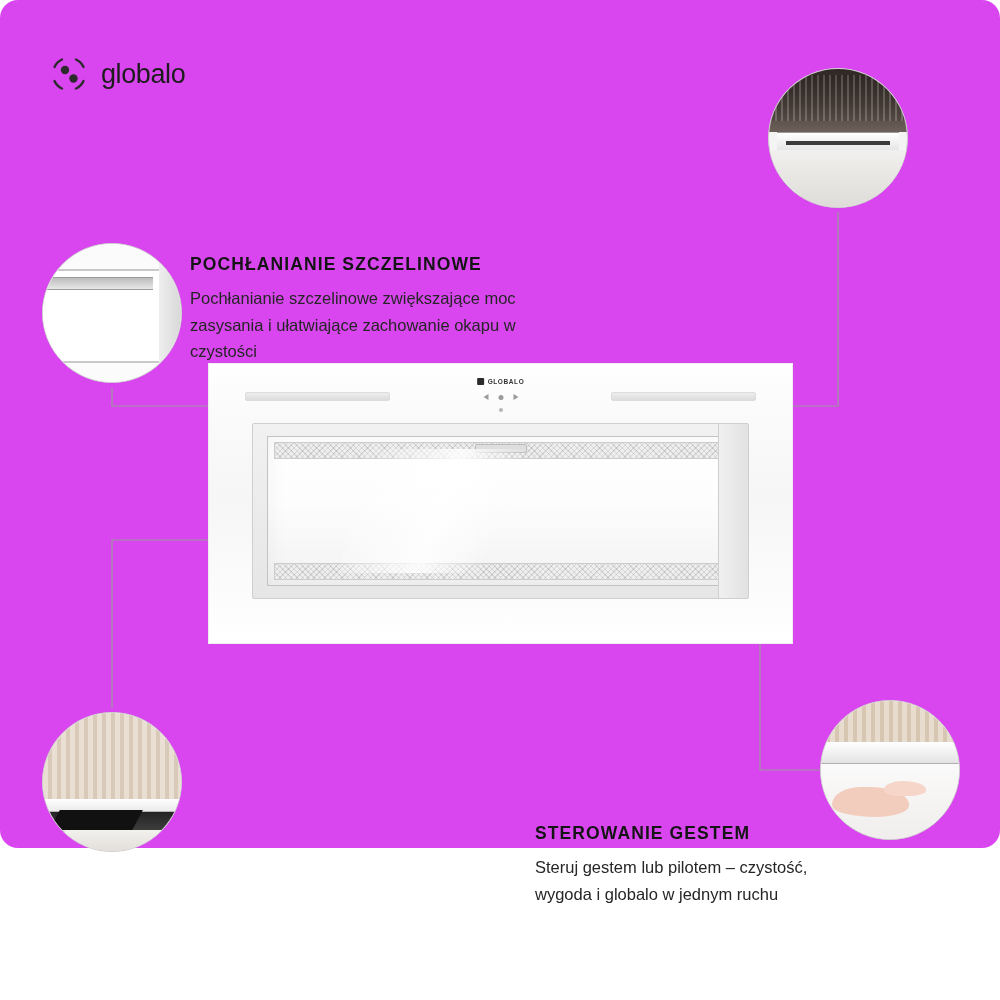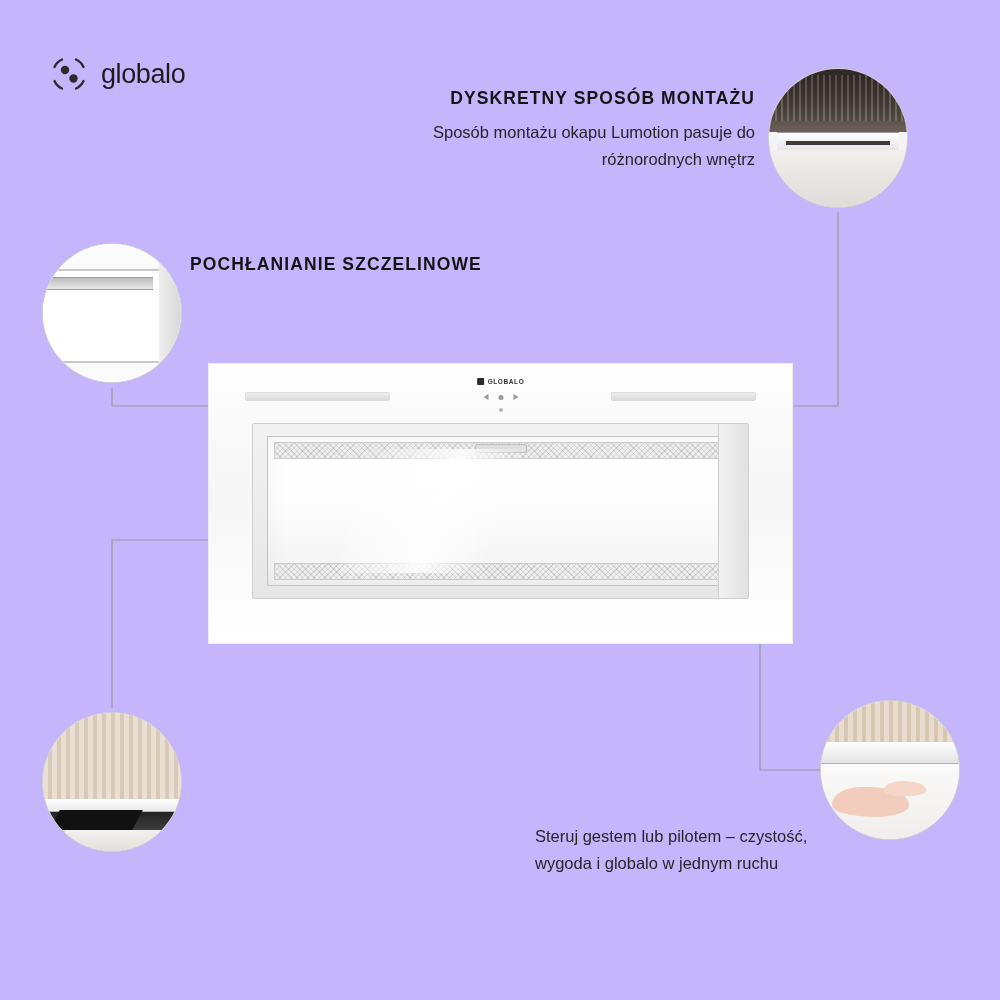--- a/index.html
+++ b/index.html
@@ -6,22 +6,23 @@
   html, body {
     margin: 0; padding: 0;
     width: 1000px; height: 1000px;
     background: #ffffff;
     font-family: "Liberation Sans", sans-serif;
     color: #1a1a1a;
     overflow: hidden;
   }
   #page {
     position: relative;
-    width: 1000px; height: 1000px;
-    background: #c4b5fd;
+    width: 1000px; height: 848px;
+    background: #d946ef;
+    border-radius: 18px;
   }
 
   
   .logo-wrap {
     position: absolute;
     left: 50px; top: 55px;
     display: flex; align-items: center; gap: 13px;
   }
   .logo-mark { width: 38px; height: 38px; position: relative; }
   .logo-text {
@@ -216,31 +217,29 @@
     <polyline points="112,388 112,406 280,406" fill="none" stroke="#9a9a9a" stroke-width="1.2"></polyline>
     <circle cx="280" cy="406" r="2.4" fill="#9a9a9a"></circle>
 
     <polyline points="112,708 112,540 420,540" fill="none" stroke="#9a9a9a" stroke-width="1.2"></polyline>
     <circle cx="420" cy="540" r="2.4" fill="#9a9a9a"></circle>
 
     <polyline points="822,770 760,770 760,492" fill="none" stroke="#9a9a9a" stroke-width="1.2"></polyline>
     <circle cx="760" cy="492" r="2.4" fill="#9a9a9a"></circle>
   </svg>
 
-  <div class="feat align-right" id="feat-montaz">
-    <p class="feat-title">DYSKRETNY SPOSÓB MONTAŻU</p>
-    <p class="feat-body">Sposób montażu okapu Lumotion pasuje do różnorodnych wnętrz</p>
-  </div>
 
   <div class="feat" id="feat-pochl">
     <p class="feat-title">POCHŁANIANIE SZCZELINOWE</p>
+    <p class="feat-body">Pochłanianie szczelinowe zwiększające moc zasysania i ułatwiające zachowanie okapu w czystości</p>
   </div>
 
 
   <div class="feat" id="feat-gest">
+    <p class="feat-title">STEROWANIE GESTEM</p>
     <p class="feat-body">Steruj gestem lub pilotem – czystość, wygoda i globalo w jednym ruchu</p>
   </div>
 
   <div class="bubble" id="bub-montaz">
     <div class="bub-inner">
       <div class="b1-top"></div>
       <div class="b1-stripes"></div>
       <div class="b1-hood"></div>
       <div class="b1-hood-slot"></div>
       <div class="b1-bottom"></div>

